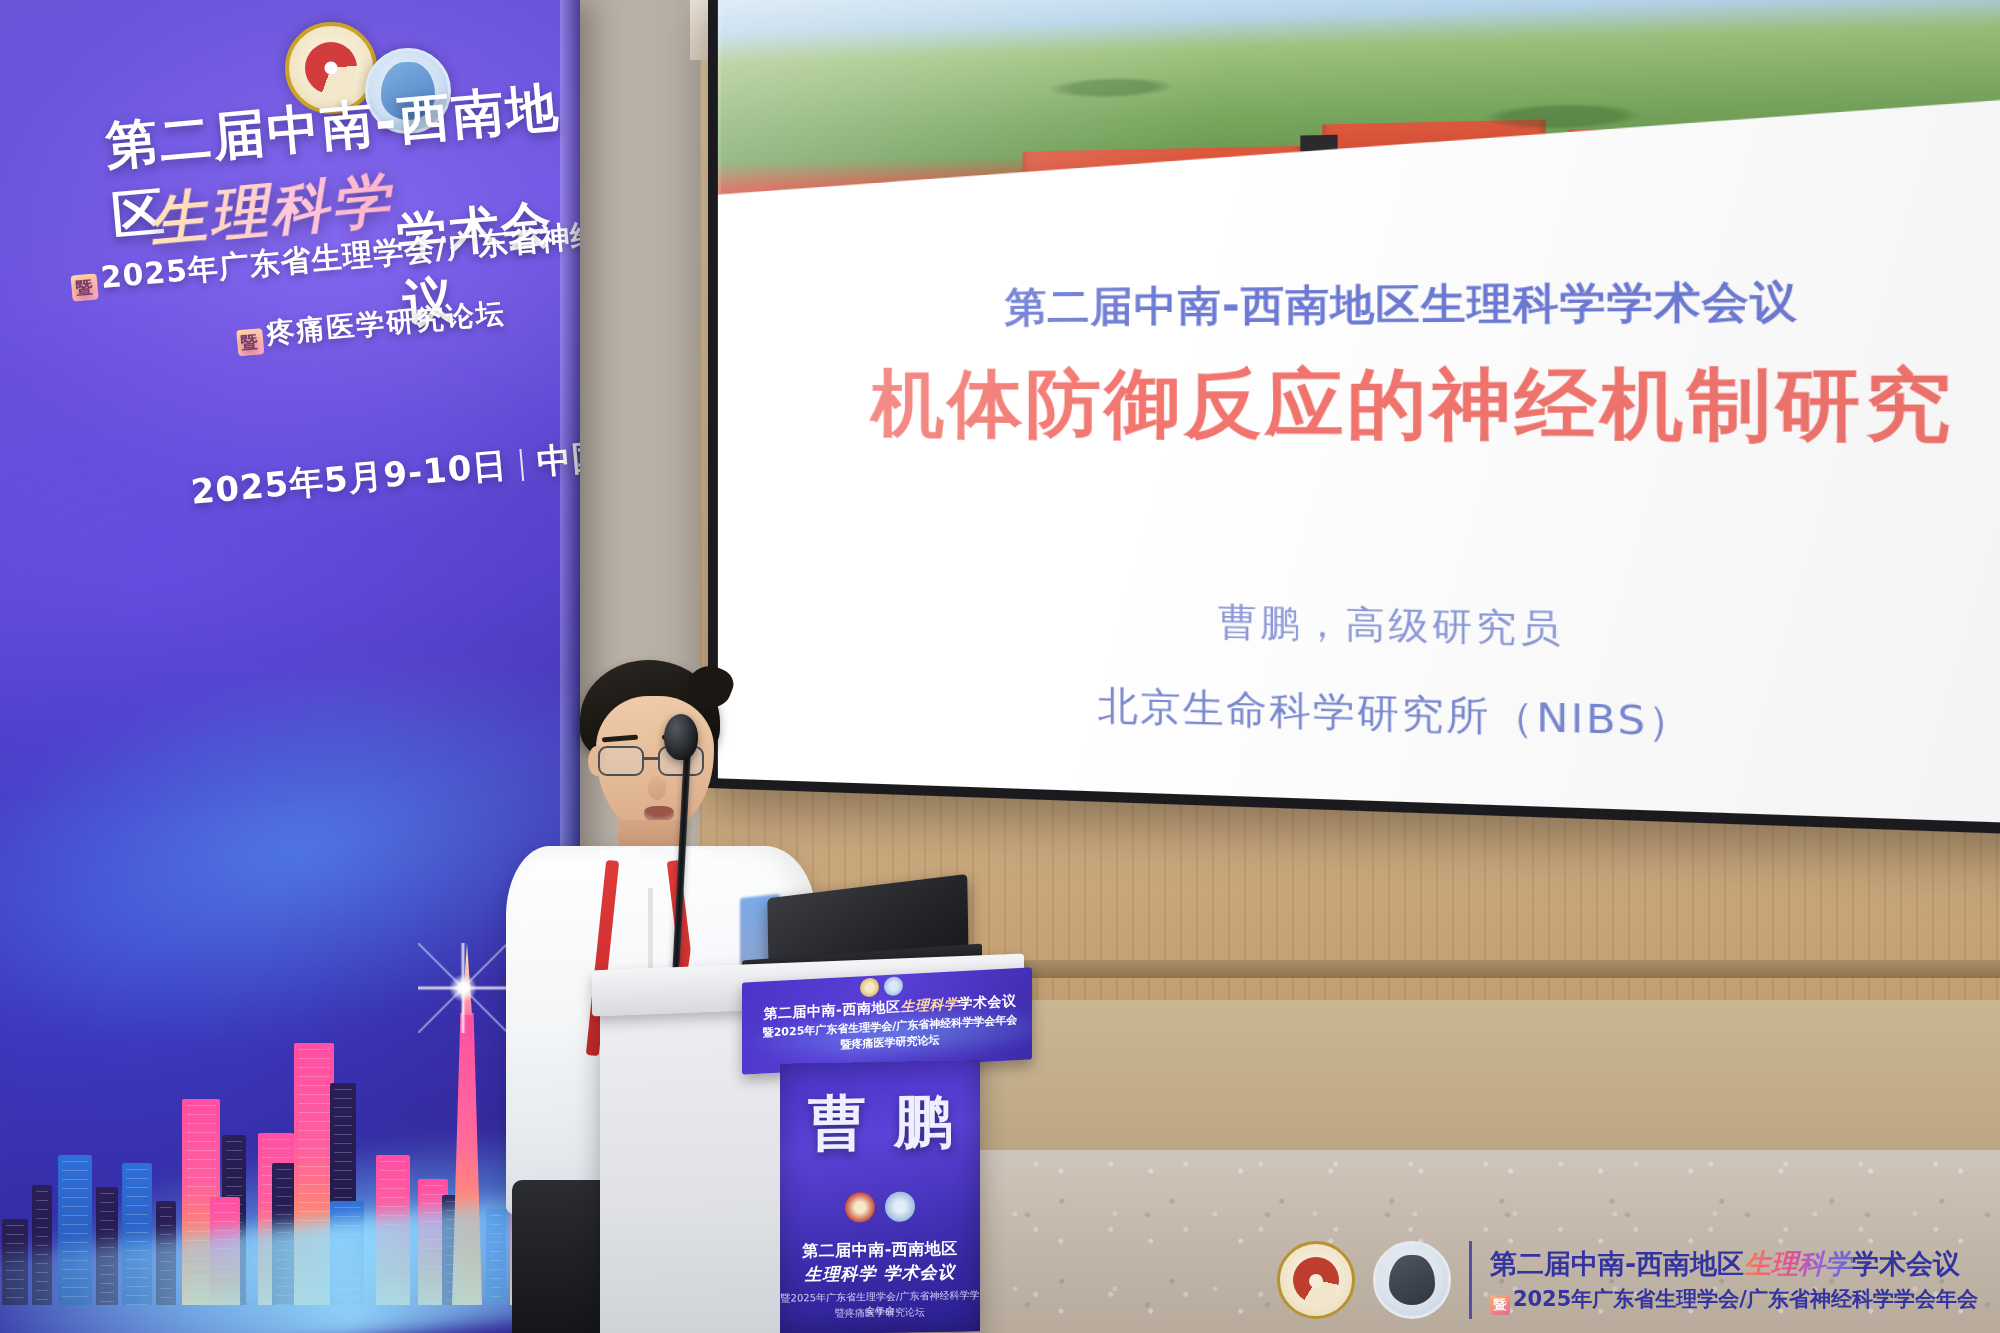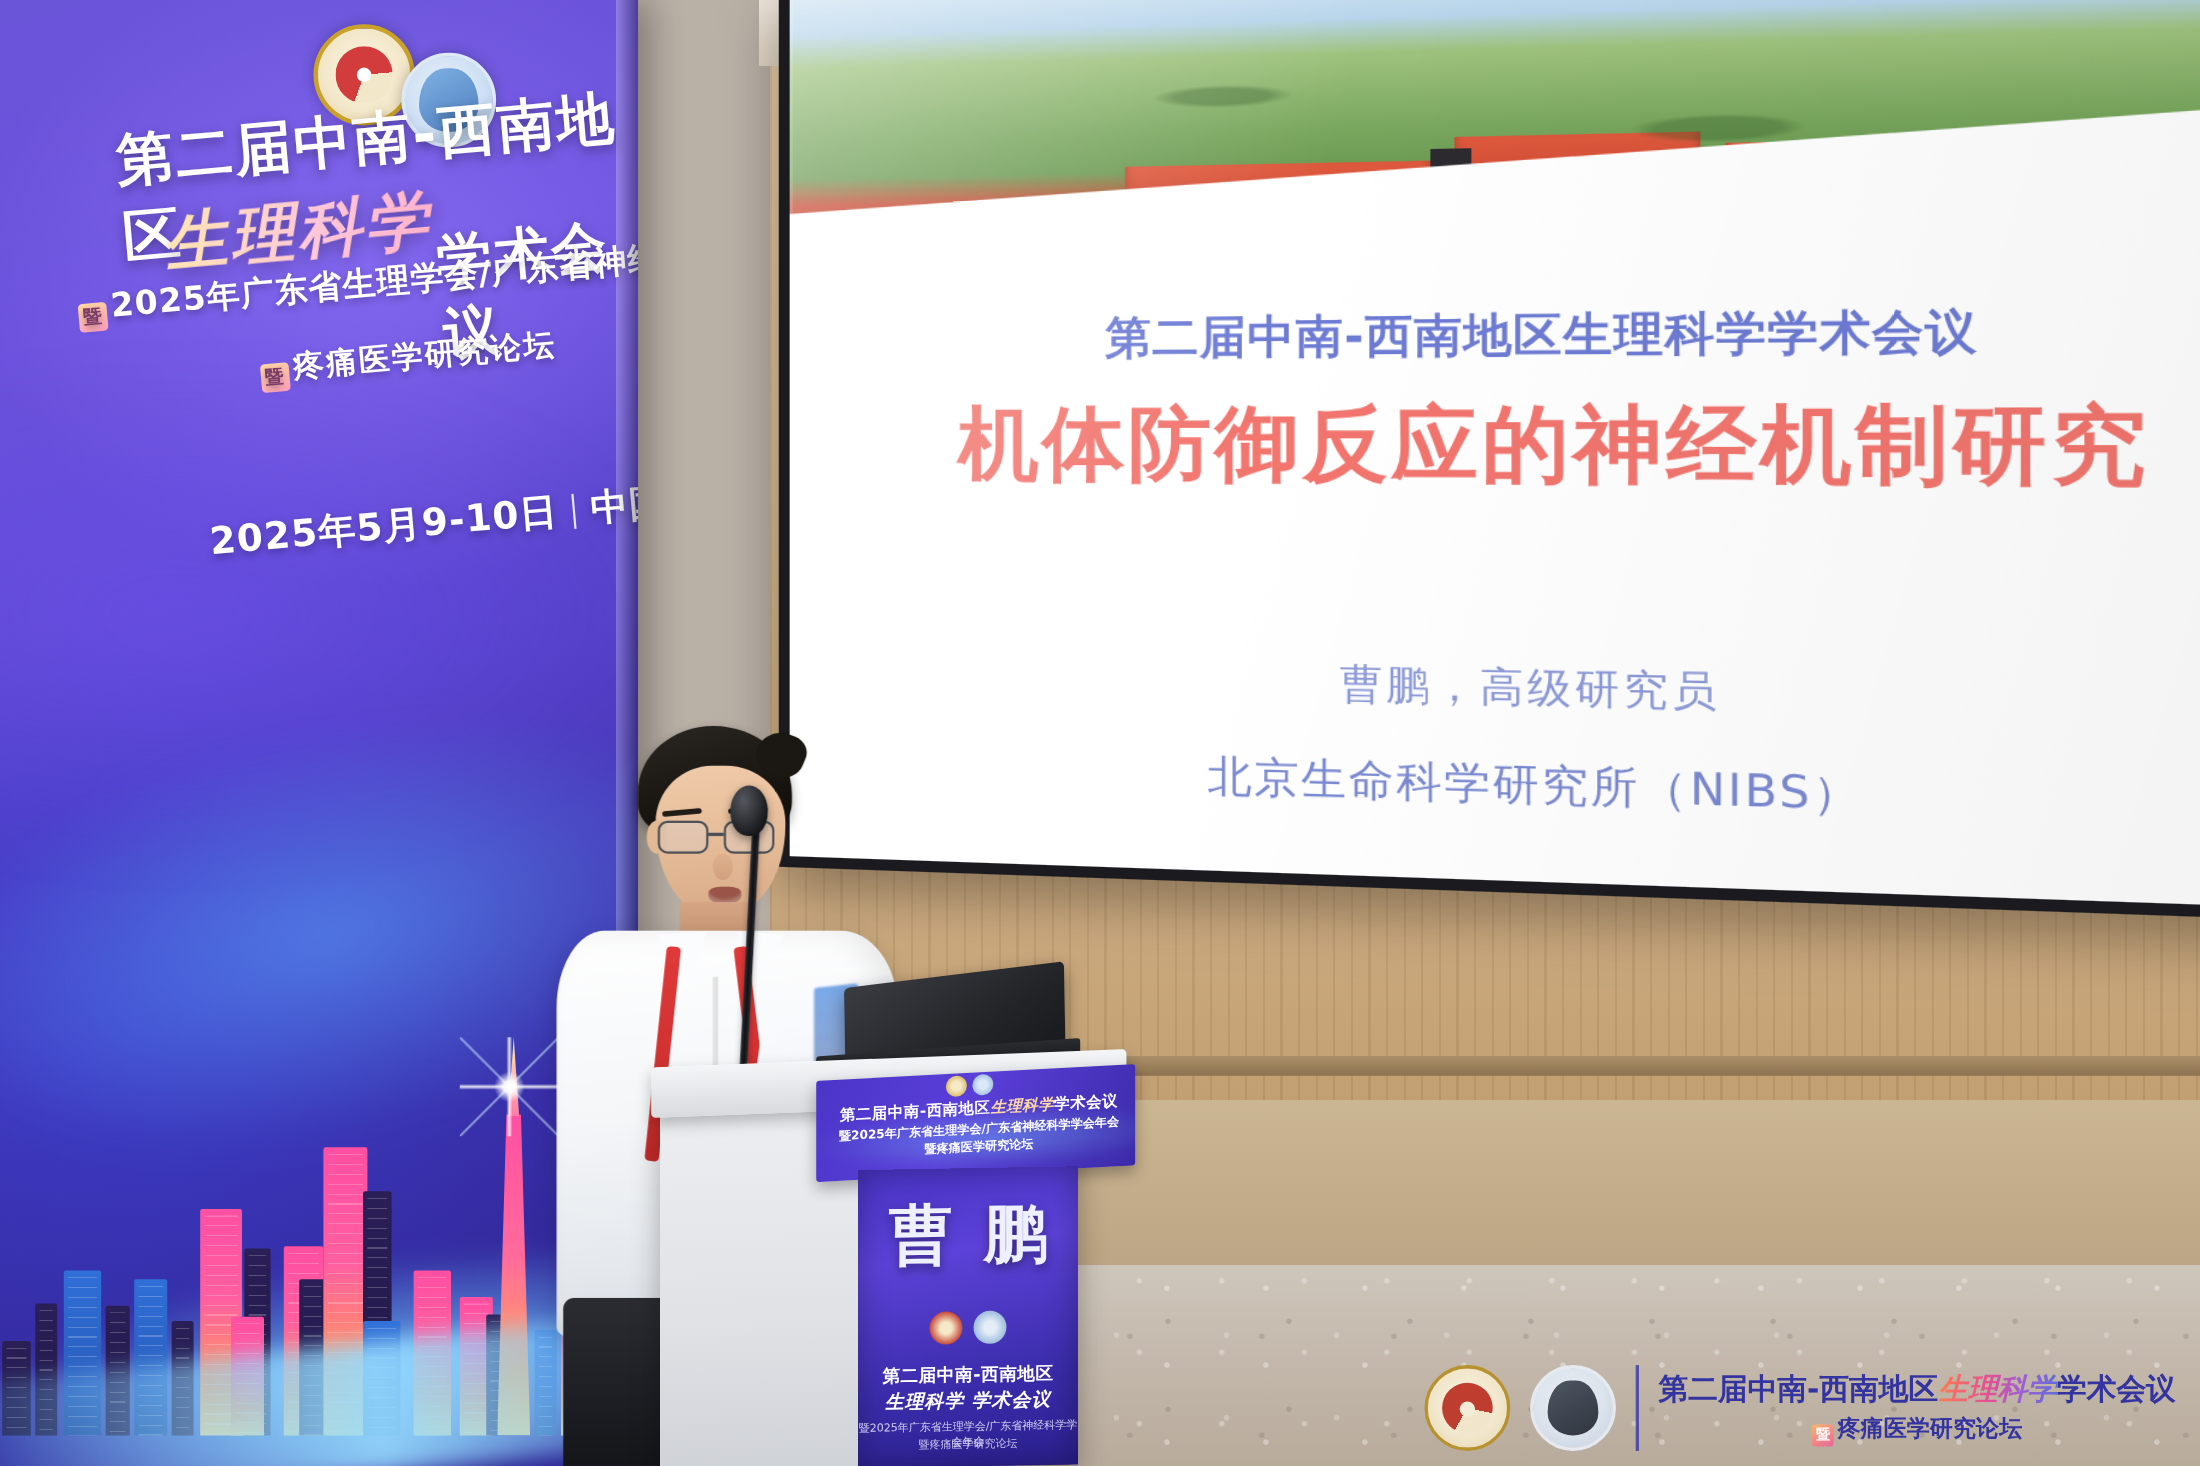--- a/index.html
+++ b/index.html
@@ -740,19 +740,19 @@
   </div>
 
   <div class="watermark">
     <div class="wm-logo gd"></div>
     <div class="wm-logo ns"></div>
     <div class="wm-divider"></div>
     <div class="wm-text">
       <div class="wm-l1">
         <span>第二届中南-西南地区</span><em>生理科学</em><span>学术会议</span>
       </div>
-      <div class="wm-l3">
-        <span class="wm-ji">暨</span><span>疼痛医学研究论坛</span>
+      <div class="wm-l2">
+        <span class="wm-ji">暨</span><span>2025年广东省生理学会/广东省神经科学学会年会</span>
       </div>
     </div>
   </div>
 
 </div>
 
 </body></html>

